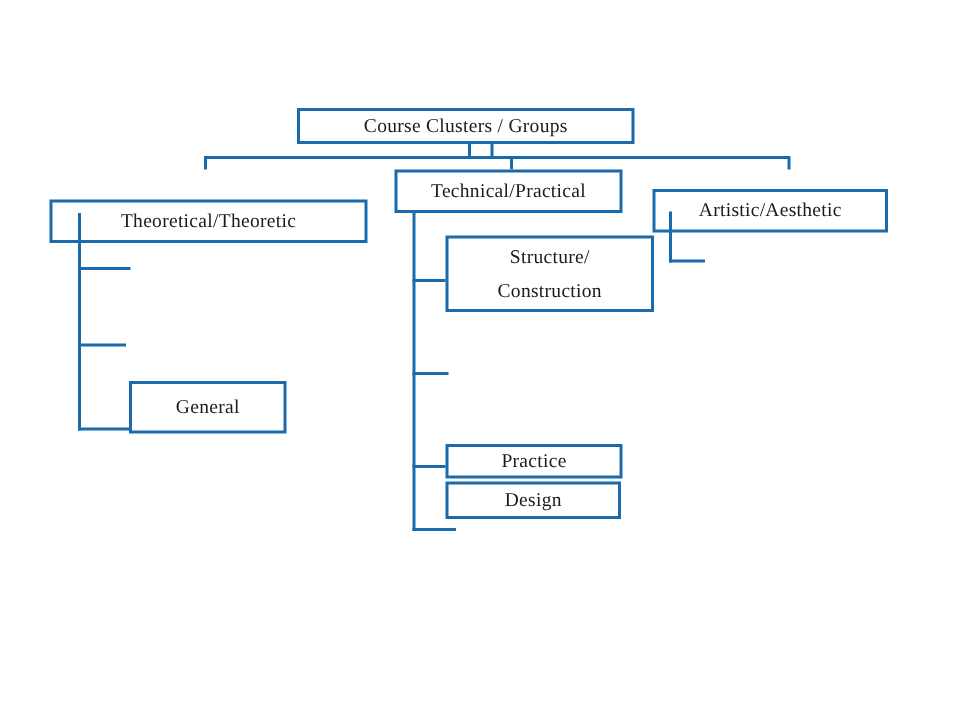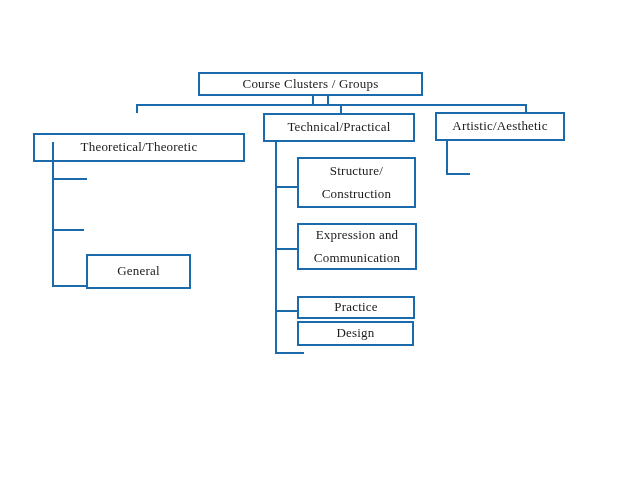--- a/index.html
+++ b/index.html
@@ -31,25 +31,25 @@
   }
   .two-line{line-height:1.75;}
   .line{
     position:absolute;
     background:var(--line-color);
   }
   
   .n-root       {left:198px;top:72px;width:225px;height:24px;}
   .n-theoretical{left:33px; top:113px;width:212px;height:29px;margin-top:20px;}
   .n-technical  {left:263px;top:113px;width:152px;height:29px;}
-  .n-artistic   {left:435px;top:112px;width:130px;height:29px;}
+  .n-artistic   {left:435px;top:126px;width:157px;height:29px;}
   .n-history    {left:86px; top:158px;width:111px;height:38px;}
   .n-people     {left:84px; top:211px;width:112px;height:31px;}
   .n-general    {left:86px; top:254px;width:105px;height:35px;text-align:center;}
-  .n-structure  {left:297px;top:157px;width:119px;height:51px;}
+  .n-structure  {left:297px;top:157px;width:139px;height:51px;}
   .n-expression {left:297px;top:223px;width:120px;height:47px;}
   .n-practice   {left:297px;top:296px;width:118px;height:23px;}
   .n-design     {left:297px;top:321px;width:117px;height:25px;}
   .n-aesthetic  {left:469px;top:158px;width:80px; height:30px;}
 </style>
 </head>
 <body>
 
 <div id="canvas">
 
@@ -74,22 +74,20 @@
   <div class="box n-general">General</div>
 
   <div class="line" style="left:275px;top:142px;width:2px;height:212px;"></div>
   <div class="line" style="left:275px;top:186px;width:24px;height:2px;"></div>
   <div class="line" style="left:275px;top:248px;width:24px;height:2px;"></div>
   <div class="line" style="left:275px;top:310px;width:27px;height:2px;"></div>
   <div class="line" style="left:275px;top:352px;width:29px;height:2px;"></div>
 
   <div class="box two-line n-structure">Structure/
 Construction</div>
-  <div class="box two-line n-expression">Expression and
-Communication</div>
   <div class="box n-practice">Practice</div>
   <div class="box n-design">Design</div>
 
   <div class="line" style="left:446px;top:141px;width:2px;height:34px;"></div>
   <div class="line" style="left:446px;top:173px;width:24px;height:2px;"></div>
 
 
 </div>
 
 </body></html>

